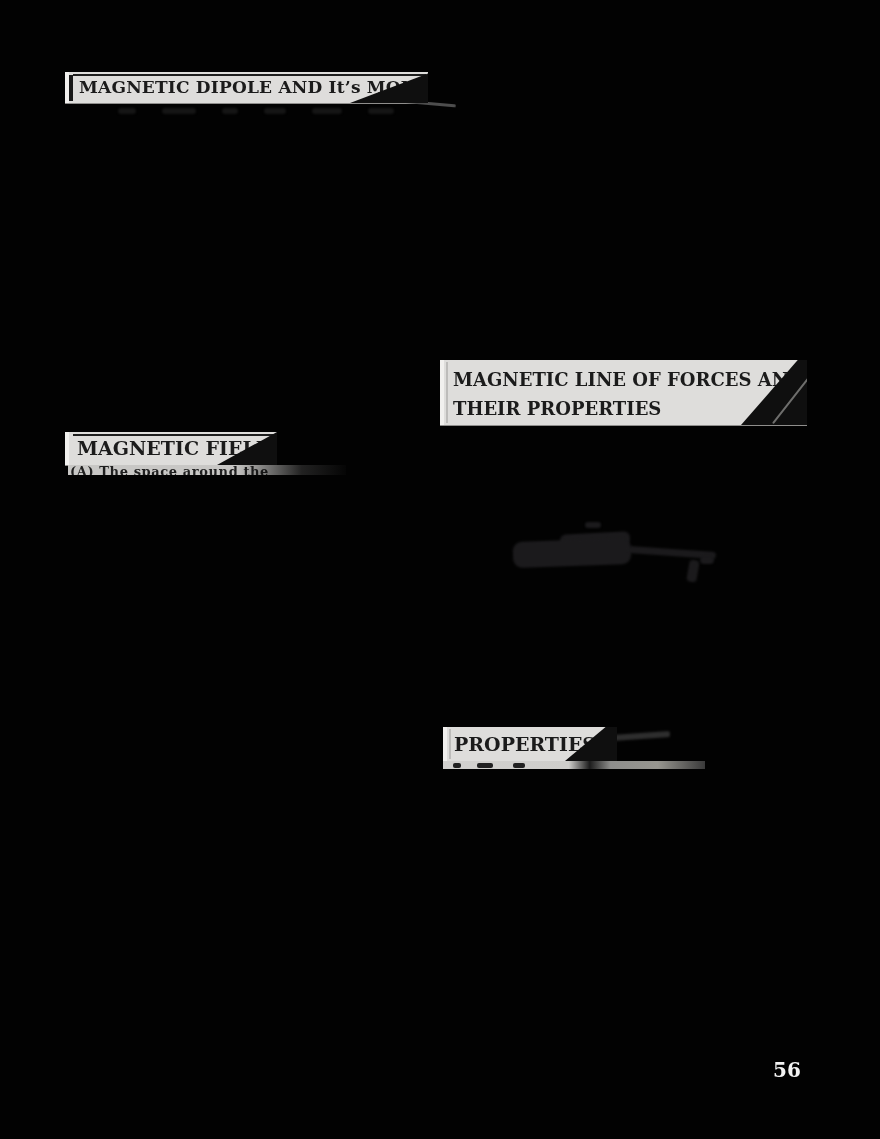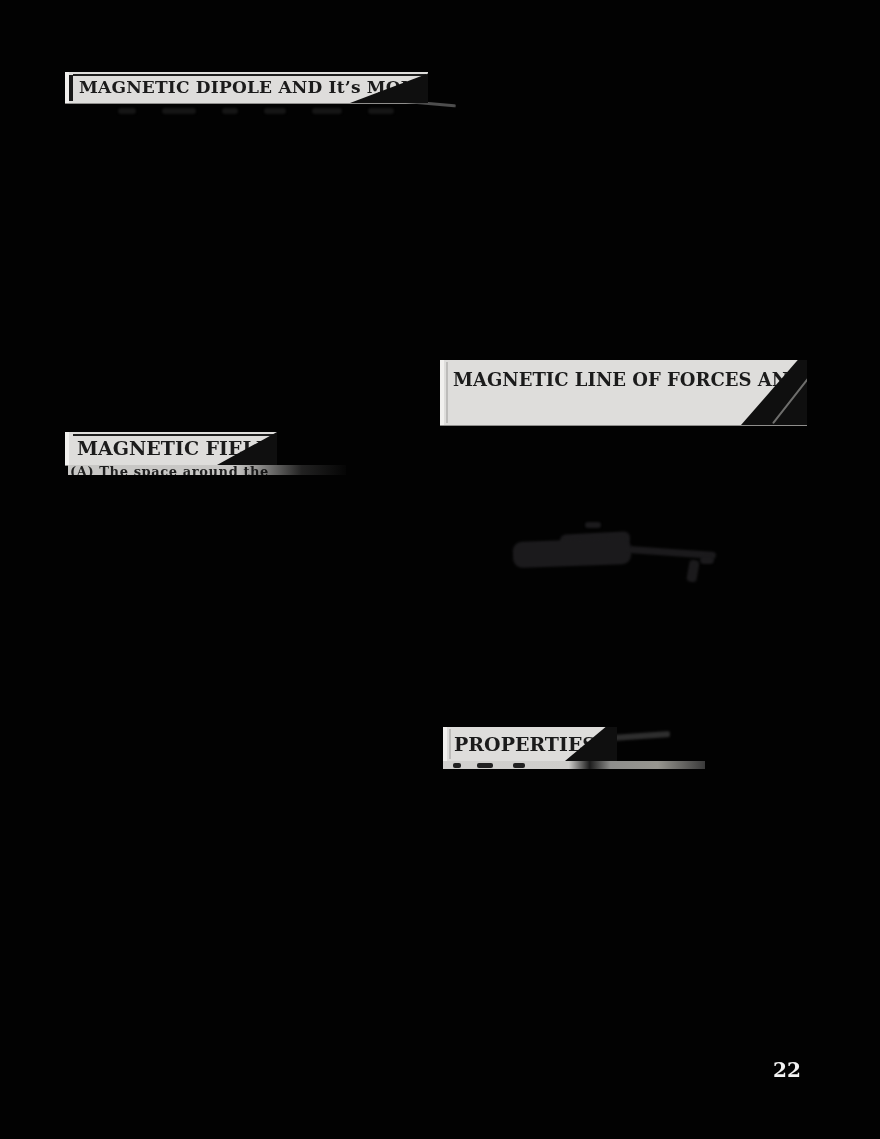--- a/index.html
+++ b/index.html
@@ -125,20 +125,21 @@
       <i style="width:16px"></i>
     <i style="width:22px"></i>
       <i style="width:30px"></i>
       <i style="width:26px"></i>
   </div>
 
   <section class="banner" id="banner-lines">
     <span class="edge-white"></span>
     <span class="edge-vline"></span>
     <span class="txt first">MAGNETIC LINE OF FORCES AND</span>
+    <span class="txt">THEIR PROPERTIES</span>
     <span class="fold"></span>
     <span class="fold-shine" style="right:14px; top:8px; width:2px; height:62px; transform:rotate(38deg);"></span>
   </section>
 
   <section class="banner" id="banner-field">
     <span class="edge-white"></span>
     <span class="edge-top"></span>
     <span class="txt">MAGNETIC FIELD</span>
     <span class="fold"></span>
   </section>
@@ -165,15 +166,15 @@
   </section>
 
   <div class="streak" style="left:612px; top:733px; width:58px; height:6px; background:#2e2e2e; transform:rotate(-4deg); filter:blur(1px);"></div>
 
   <div class="strip" id="strip-properties" style="left:443px; top:761px; width:262px; height:8px;">
     <i style="left:10px; width:8px;"></i>
     <i style="left:34px; width:16px;"></i>
     <i style="left:70px; width:12px;"></i>
   </div>
 
-  <div class="page-number">22</div>
+  <div class="page-number">56</div>
 
 </div>
 
 </body></html>

